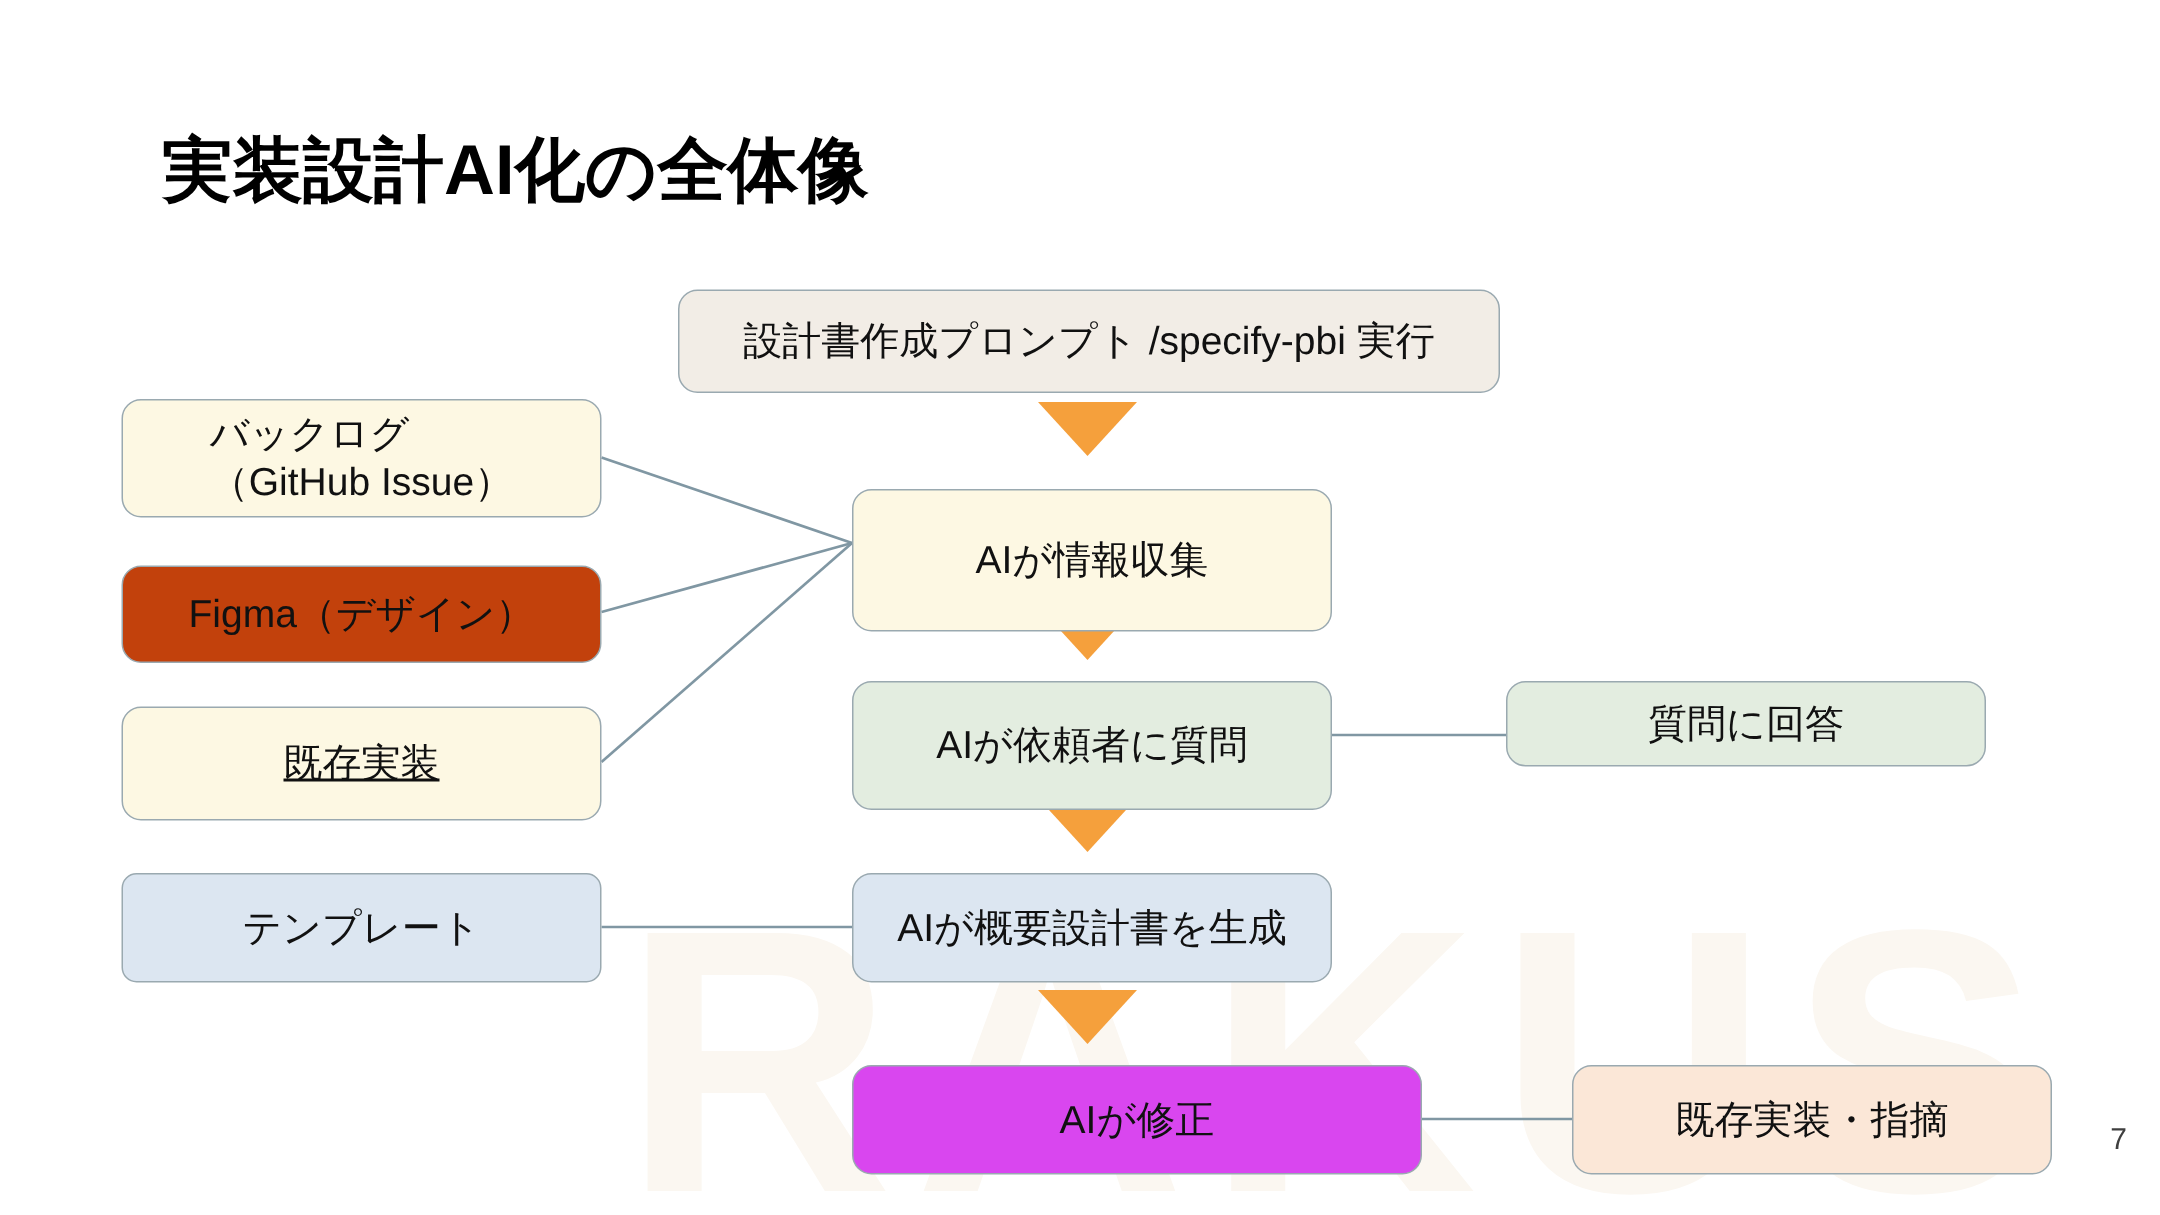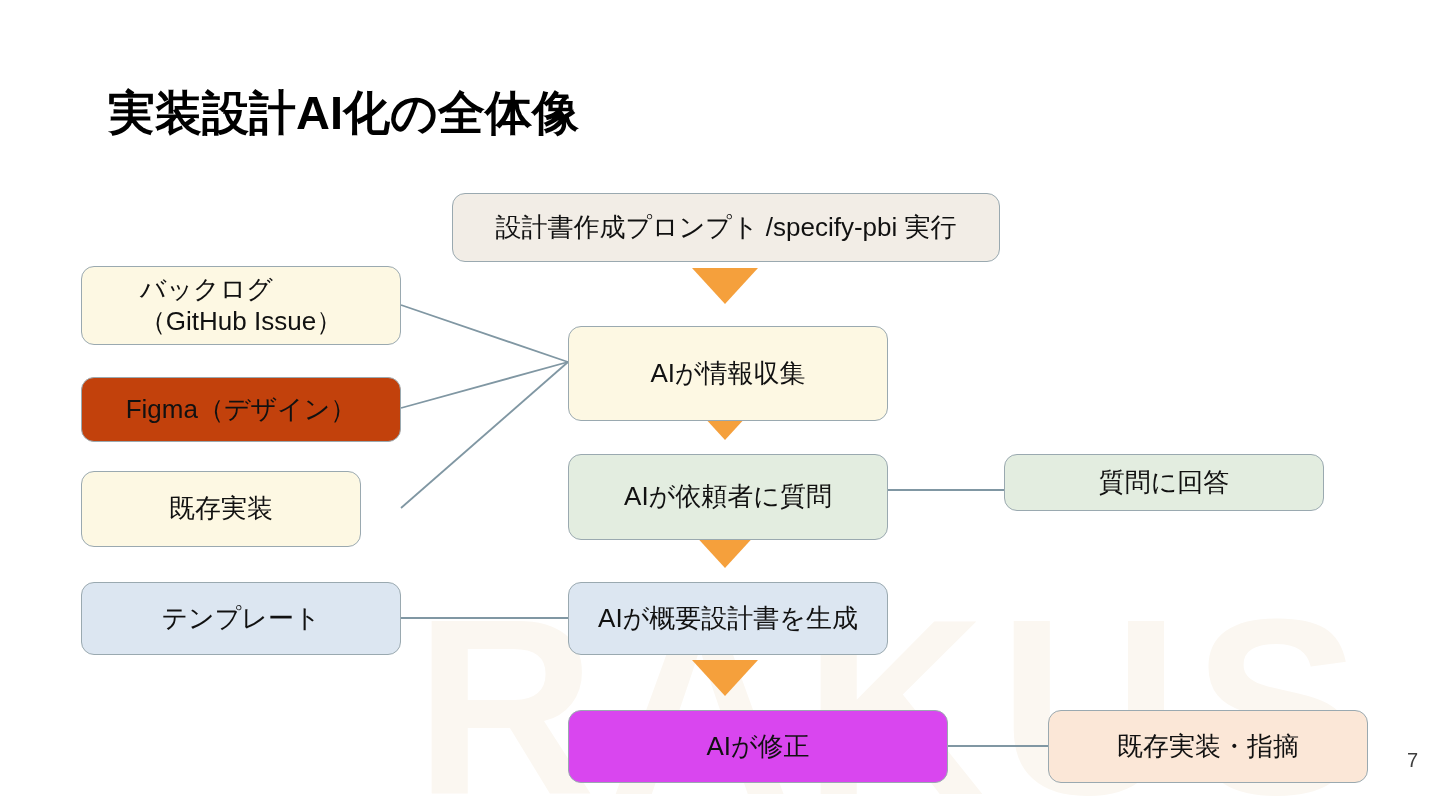--- a/index.html
+++ b/index.html
@@ -134,23 +134,23 @@
   <div class="down-arrow" style="left:692px; top:532px; border-top:36px solid #F5A03C;"></div>
   <div class="down-arrow" style="left:692px; top:660px; border-top:36px solid #F5A03C;"></div>
 
   <div class="node" style="left:452px; top:193px; width:548px; height:69px; background:#F2EDE6;">設計書作成プロンプト /specify-pbi 実行</div>
 
   <div class="node two-line" style="left:81px; top:266px; width:320px; height:79px; background:#FDF8E3;">バックログ
 （GitHub Issue）</div>
 
   <div class="node" style="left:81px; top:377px; width:320px; height:65px; background:#c2410c;">Figma（デザイン）</div>
 
-  <div class="node" style="left:81px; top:471px; width:280px; height:76px; background:#FDF8E3;">既存実装</div>
+  <div class="node" style="left:81px; top:471px; width:320px; height:76px; background:#FDF8E3;text-decoration:underline;">既存実装</div>
 
-  <div class="node" style="left:81px; top:582px; width:320px; height:73px; background:#DCE6F1;">テンプレート</div>
+  <div class="node" style="left:81px; top:582px; width:320px; height:73px; background:#DCE6F1;border-radius:10px;">テンプレート</div>
 
   <div class="node" style="left:568px; top:326px; width:320px; height:95px; background:#FDF8E3;">AIが情報収集</div>
 
   <div class="node" style="left:568px; top:454px; width:320px; height:86px; background:#E3EDE0;">AIが依頼者に質問</div>
 
   <div class="node" style="left:568px; top:582px; width:320px; height:73px; background:#DCE6F1;">AIが概要設計書を生成</div>
 
   <div class="node" style="left:568px; top:710px; width:380px; height:73px; background:#d946ef;">AIが修正</div>
 
   <div class="node" style="left:1004px; top:454px; width:320px; height:57px; background:#E3EDE0;">質問に回答</div>

